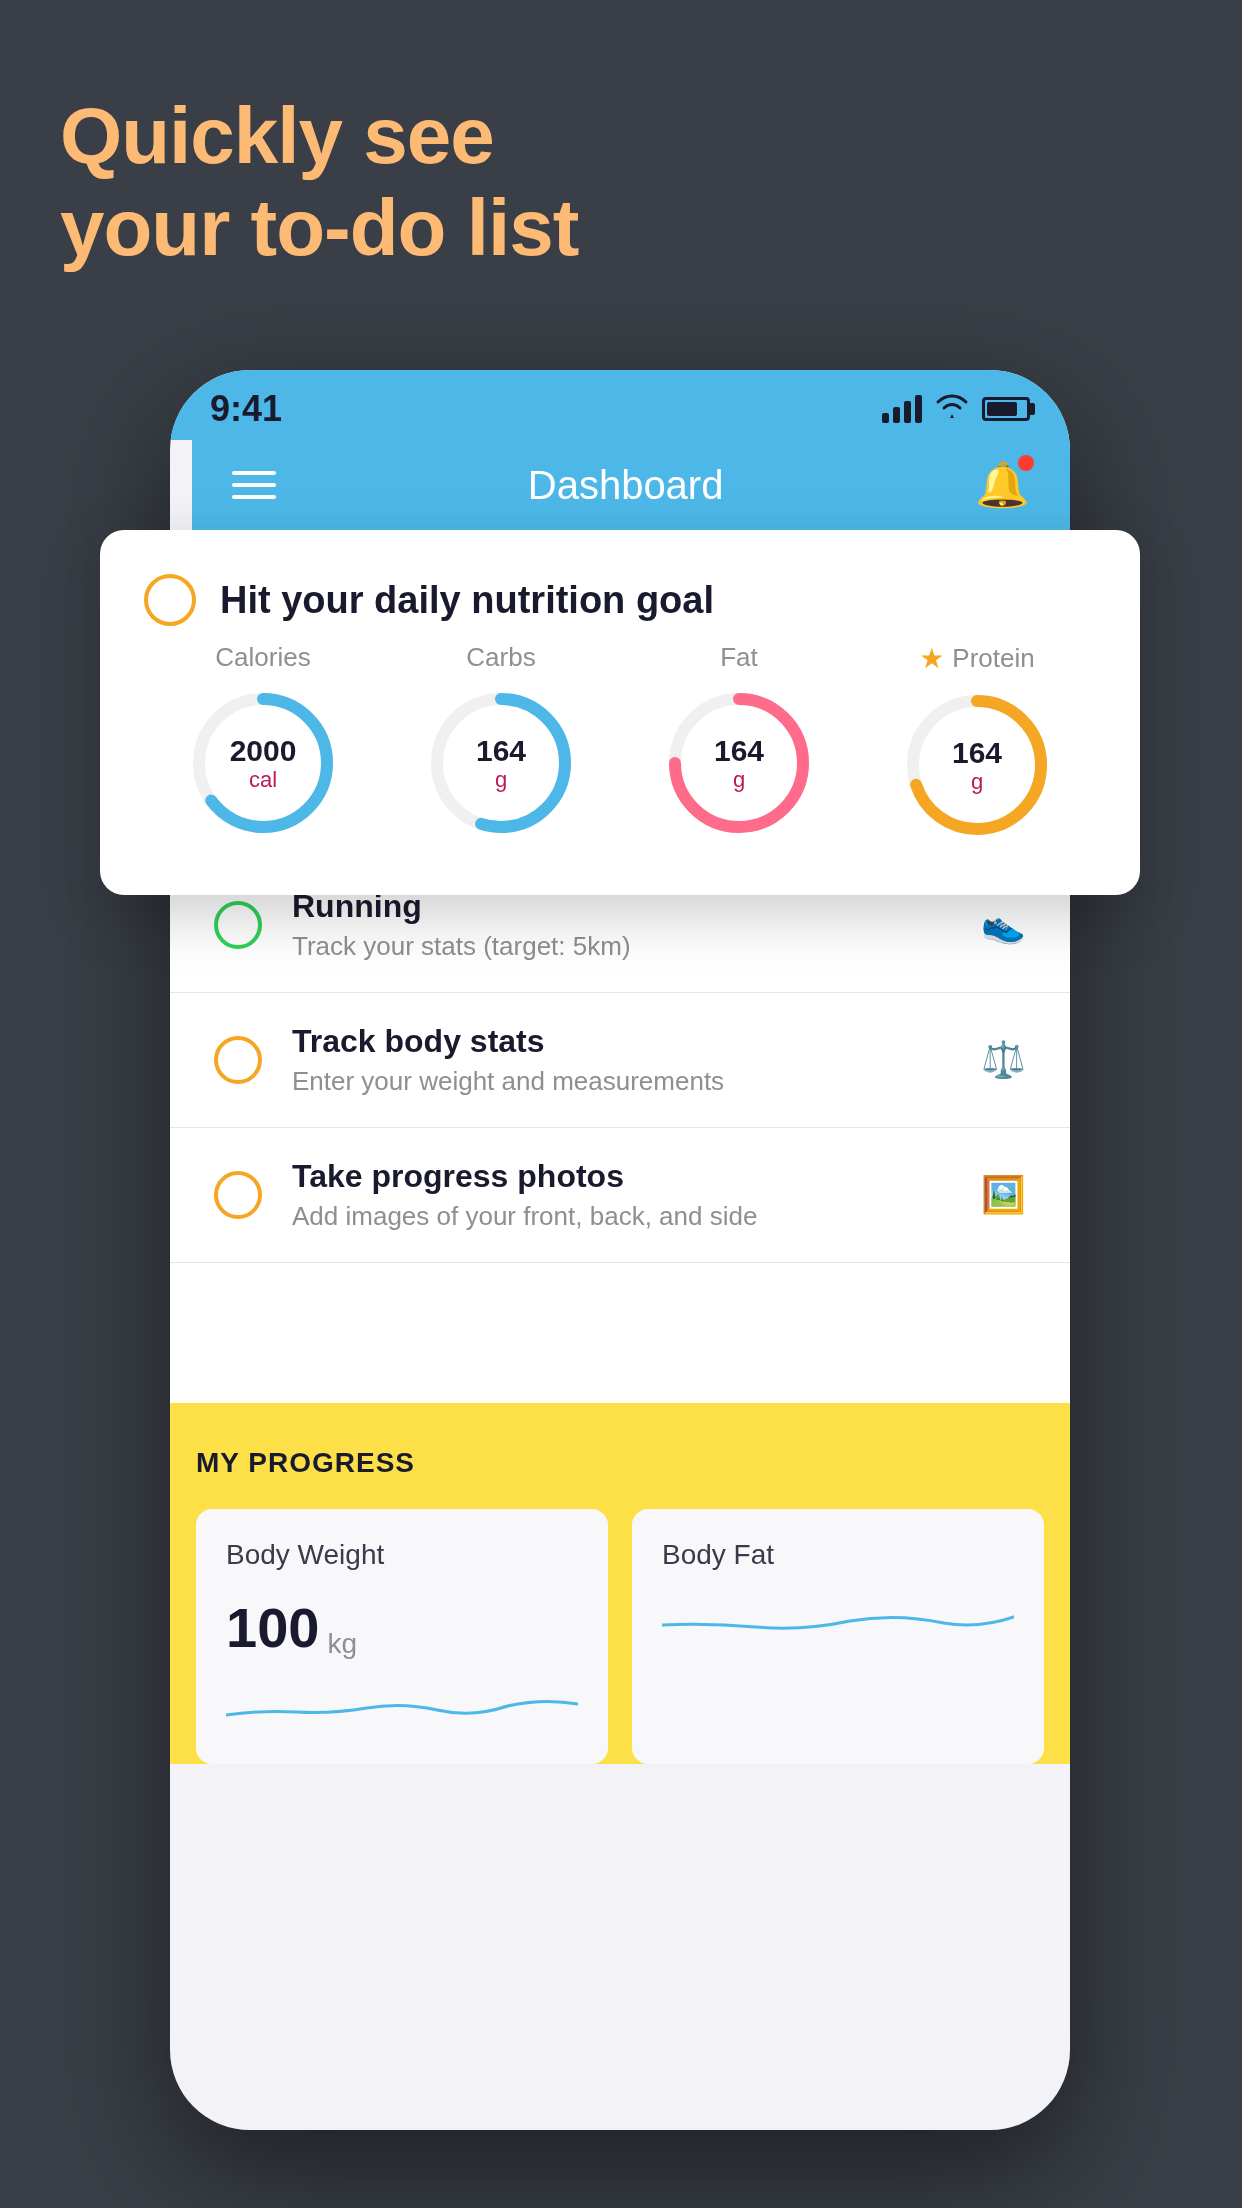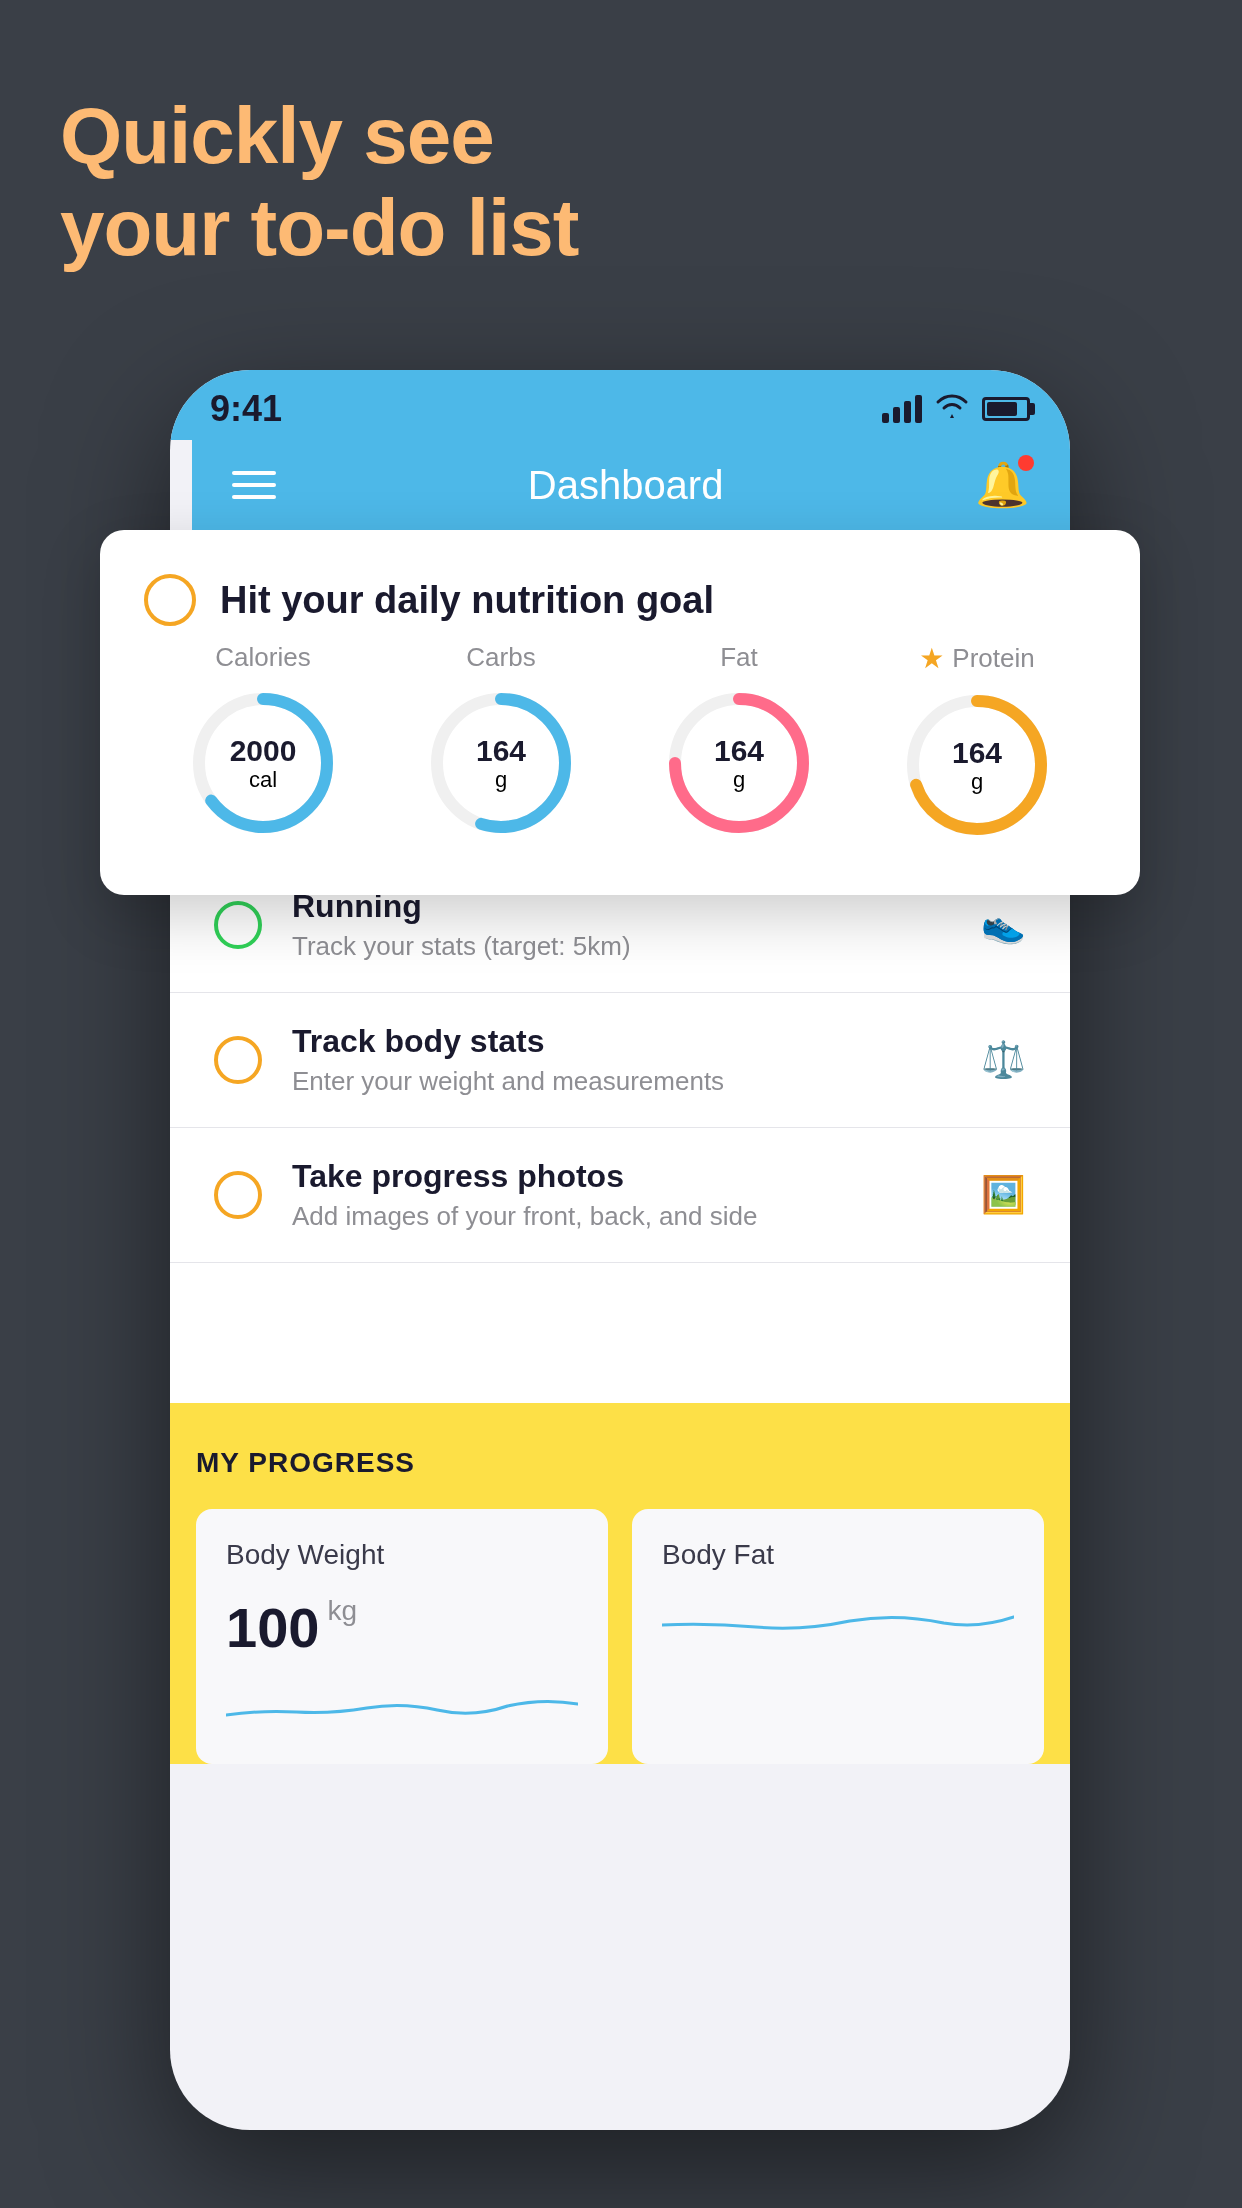--- a/index.html
+++ b/index.html
@@ -268,21 +268,21 @@
     .ring-value {
       font-size: 30px;
       font-weight: 700;
       color: #1a1a2e;
       display: block;
       line-height: 1.1;
     }
 
     .ring-unit {
       font-size: 22px;
-      color: #000000;
+      color: #be185d;
       margin-top: 28px;
     }
 
     .todo-item {
       display: flex;
       align-items: center;
       padding: 30px 44px;
       border-bottom: 1px solid #e5e5ea;
       gap: 30px;
     }
@@ -350,21 +350,21 @@
 
     .progress-card-title {
       font-size: 28px;
       color: #3a3a4a;
       font-weight: 500;
       margin-bottom: 24px;
     }
 
     .progress-value-row {
       display: flex;
-      align-items: flex-start;
+      align-items: flex-end;
       gap: 8px;
       margin-bottom: 20px;
     }
 
     .progress-value {
       font-size: 56px;
       font-weight: 800;
       color: #1a1a2e;
     }
 

